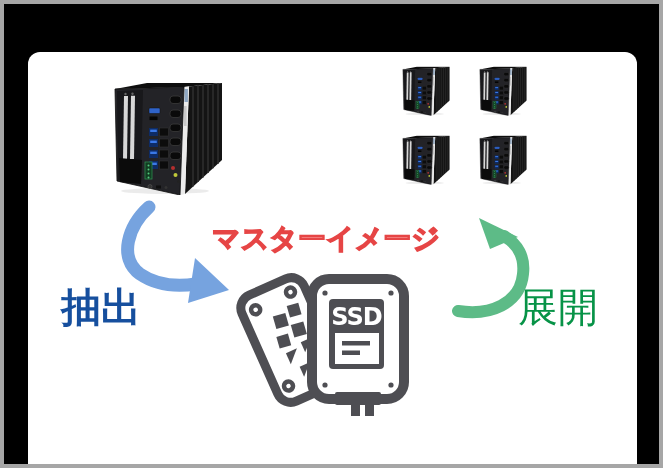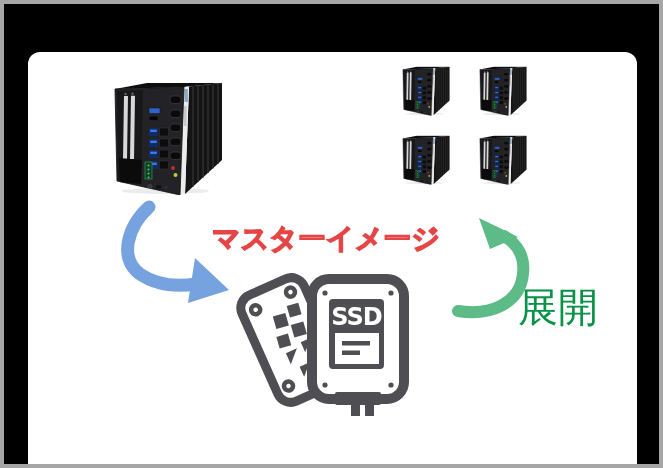--- a/index.html
+++ b/index.html
@@ -146,20 +146,21 @@
         <use href="#pc-symbol"></use>
       </svg>
 
     <div class="abs master-label">マスターイメージ</div>
 
     <svg class="abs arrow-blue" viewBox="0 0 120 100">
       <path d="M 33,5 C 12,24 2,56 24,72 C 40,83 60,85 80,82" fill="none" stroke="#76a3df" stroke-width="13" stroke-linecap="round"></path>
       <polygon points="79,56 113,88 72,101" fill="#76a3df"></polygon>
     </svg>
 
+    <div class="abs extract-label">抽出</div>
 
     <svg class="abs ssd-icon" viewBox="0 0 172 166">
 
       <g transform="rotate(-24 48 78)">
         <rect x="14" y="20" width="68" height="116" rx="14" fill="#ffffff" stroke="#4e4e53" stroke-width="9"></rect>
         <g fill="none" stroke="#4e4e53" stroke-width="4.5">
           <circle cx="28" cy="36" r="4.5"></circle>
           <circle cx="67" cy="34" r="4.5"></circle>
           <circle cx="27" cy="119" r="4.5"></circle>
           <circle cx="65" cy="121" r="4.5"></circle>

